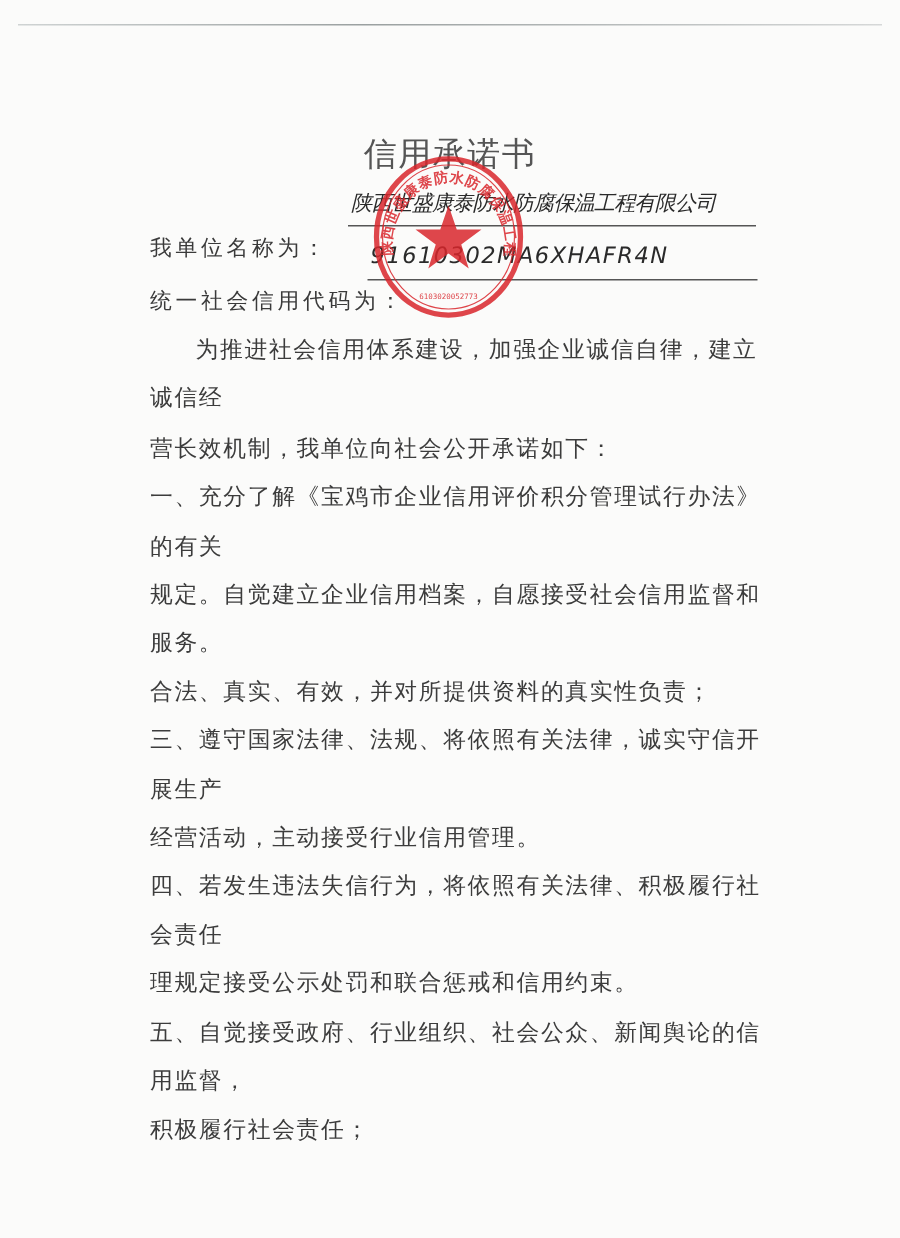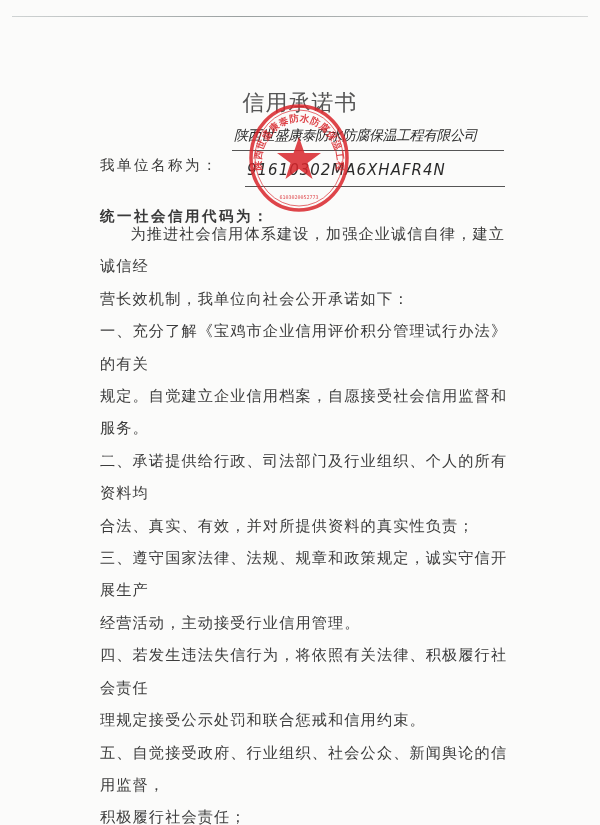--- a/index.html
+++ b/index.html
@@ -43,21 +43,21 @@
 <div class="scan-edge"></div>
 
 <div class="title">信用承诺书</div>
 
 <div class="field-row" style="top:128px;">
   <span class="label">我单位名称为：</span>
 </div>
 <div class="field-line" style="left:232px; top:150px; width:272px;"></div>
 <div class="hand" style="left:234px; top:127px; font-size:14px; letter-spacing:-0.5px;">陕西世盛康泰防水防腐保温工程有限公司</div>
 
-<div class="field-row" style="top:179px;font-weight:bold;">
+<div class="field-row" style="top:163px;">
   <span class="label">统一社会信用代码为：</span>
 </div>
 <div class="field-line" style="left:245px; top:186px; width:260px;"></div>
 <div class="hand" style="left:247px; top:161px; font-size:15px; letter-spacing:1px;">91610302MA6XHAFR4N</div>
 
 <svg class="seal" viewBox="0 0 102 110">
   <g opacity="0.85">
     <ellipse cx="51" cy="55" rx="48" ry="52" fill="none" stroke="#d9262c" stroke-width="3.5"></ellipse>
     <ellipse cx="51" cy="55" rx="44" ry="48" fill="none" stroke="#d9262c" stroke-width="0.8"></ellipse>
     <defs>
@@ -71,24 +71,23 @@
   </g>
 </svg>
 
 <div class="body-text">
   <p class="indent">为推进社会信用体系建设，加强企业诚信自律，建立诚信经</p>
   <p>营长效机制，我单位向社会公开承诺如下：</p>
 
   <p>一、充分了解《宝鸡市企业信用评价积分管理试行办法》的有关</p>
   <p>规定。自觉建立企业信用档案，自愿接受社会信用监督和服务。</p>
 
-  <p>二、承诺提供给行政、司法部门及行业组织、个人的所有资料均</p>
   <p>合法、真实、有效，并对所提供资料的真实性负责；</p>
 
-  <p>三、遵守国家法律、法规、规章和政策规定，诚实守信开展生产</p>
+  <p>三、遵守国家法律、法规、将依照有关法律，诚实守信开展生产</p>
   <p>经营活动，主动接受行业信用管理。</p>
 
   <p>四、若发生违法失信行为，将依照有关法律、积极履行社会责任</p>
   <p>理规定接受公示处罚和联合惩戒和信用约束。</p>
 
   <p>五、自觉接受政府、行业组织、社会公众、新闻舆论的信用监督，</p>
   <p>积极履行社会责任；</p>
 
 </div>
 

